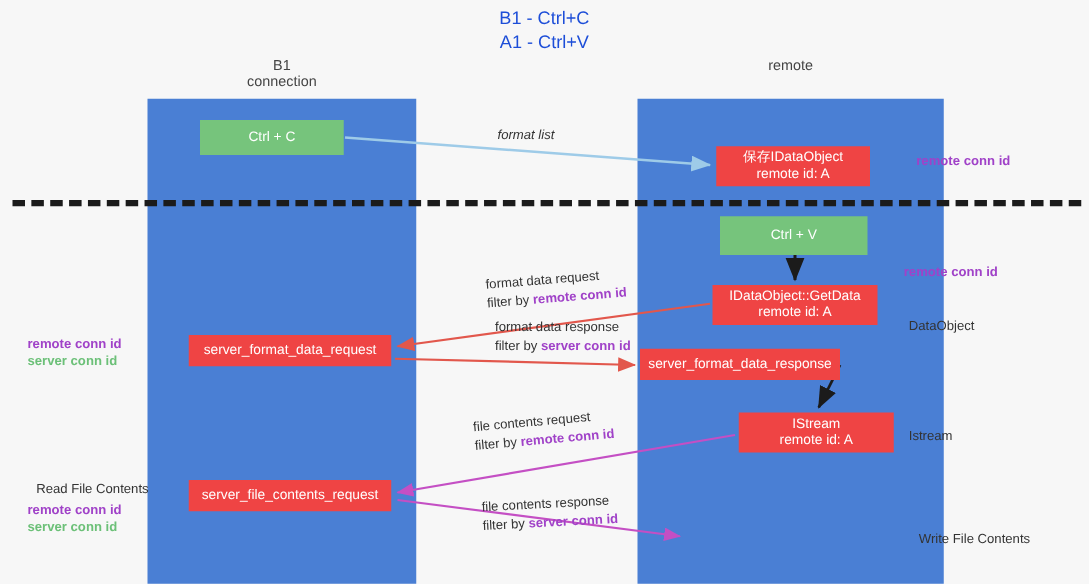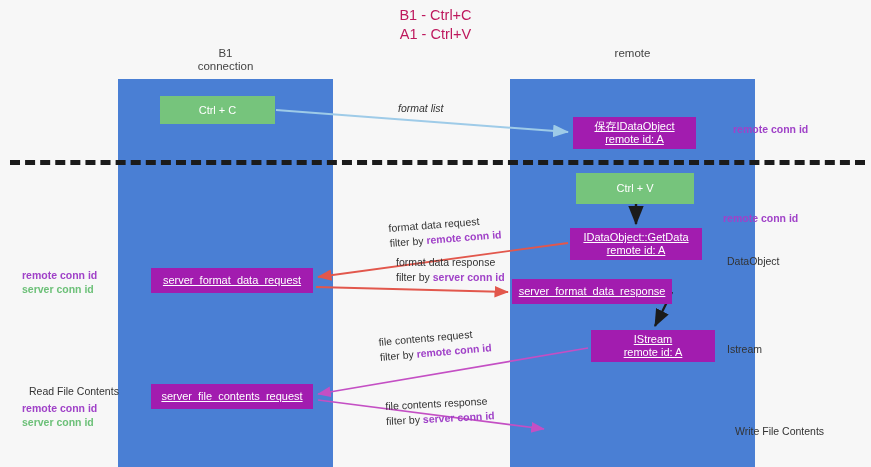--- a/index.html
+++ b/index.html
@@ -20,38 +20,38 @@
     position:absolute;text-align:center;color:#444;
     font-size:11.5px;line-height:13px;
   }
   #head-b1{left:118px;top:47px;width:215px;}
   #head-a1{left:510px;top:47px;width:245px;}
   .lane-head .l1{display:block;}
   .lane-head .l2{display:block;}
 
   #title{
     position:absolute;left:0;top:6px;width:871px;text-align:center;
-    color:#be185d;font-size:14.5px;line-height:19px;
+    color:#1d4ed8;font-size:14.5px;line-height:19px;
   }
   #title span{display:block;}
 
   .divider{
     position:absolute;left:10px;top:160px;width:855px;height:0;
     border-top:5px dashed #1b1b1b;
   }
 
   .box{
     position:absolute;box-sizing:border-box;
     display:flex;align-items:center;justify-content:center;
     flex-direction:column;
     color:#ffffff;font-size:11px;line-height:13px;text-align:center;
     padding:2px 4px;
   }
   .box.green{background:#76c47c;}
-  .box.orange{background:#a21caf;text-decoration:underline;}
+  .box.orange{background:#ef4444;}
   .box span{display:block;}
 
   #box-ctrlc{left:160px;top:96px;width:115px;height:28px;}
   #box-idataobject{left:573px;top:117px;width:123px;height:32px;}
   #box-ctrlv{left:576px;top:173px;width:118px;height:31px;}
   #box-getdata{left:570px;top:228px;width:132px;height:32px;}
   #box-sfdreq{left:151px;top:268px;width:162px;height:25px;}
   #box-sfdres{left:512px;top:279px;width:160px;height:25px;text-align:center;}
   #box-istream{left:591px;top:330px;width:124px;height:32px;}
   #box-sfcreq{left:151px;top:384px;width:162px;height:25px;text-align:right;}

